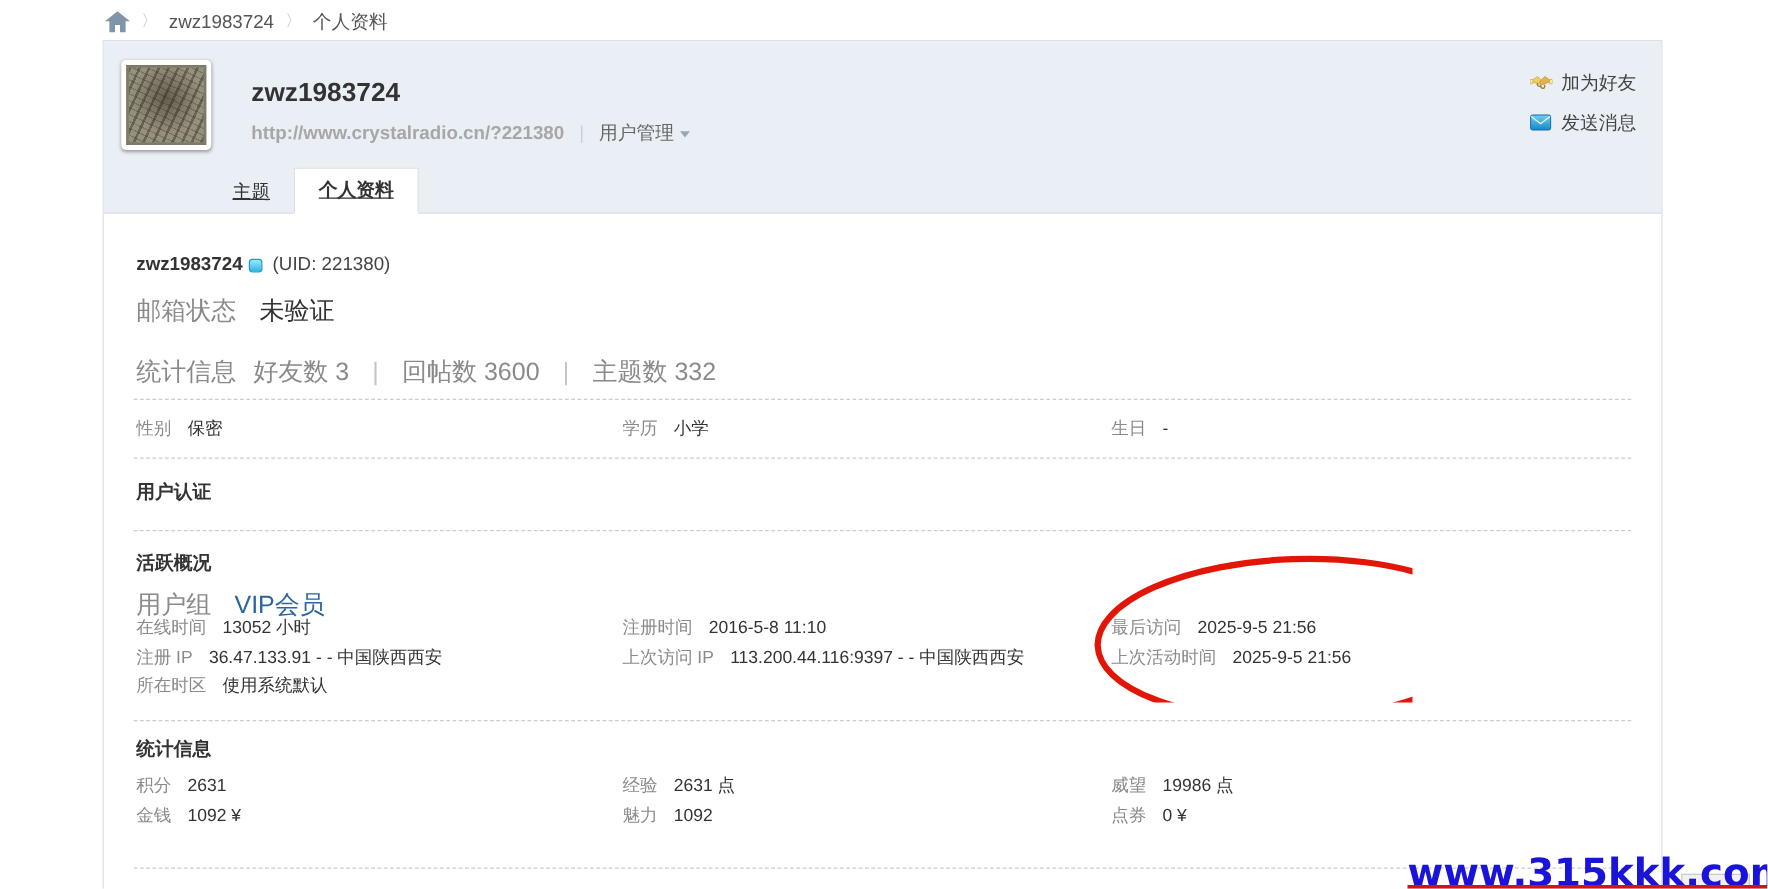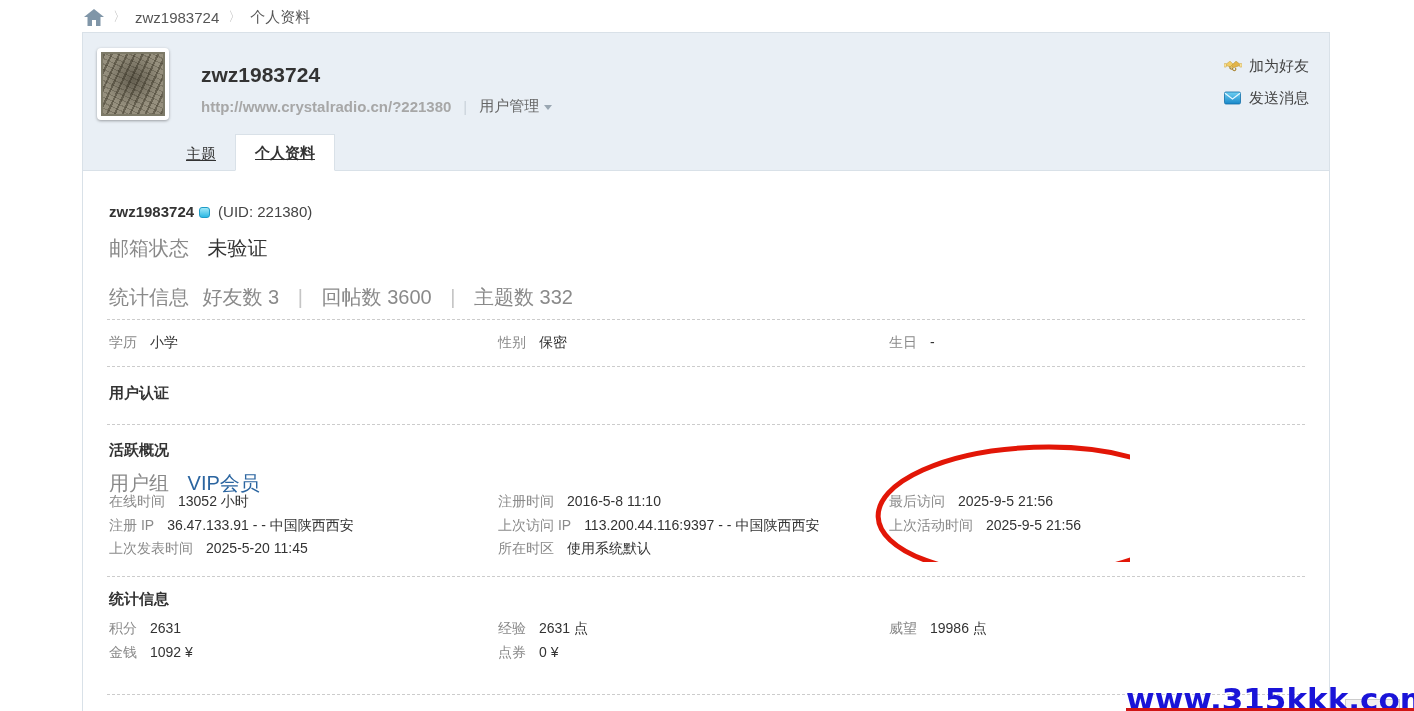--- a/index.html
+++ b/index.html
@@ -166,22 +166,22 @@
       <span class="muted">好友数 3</span>
       <span class="divider">|</span>
       <span class="muted">回帖数 3600</span>
       <span class="divider">|</span>
       <span class="muted">主题数 332</span>
     </div>
 
     <div class="sepline" style="top:286px"></div>
 
     <div class="grid3 fieldsrow">
+      <div><span class="lbl">性别</span><span class="val">保密</span></div>
       <div><span class="lbl">学历</span><span class="val">小学</span></div>
-      <div><span class="lbl">性别</span><span class="val">保密</span></div>
       <div><span class="lbl">生日</span><span class="val">-</span></div>
     </div>
 
     <div class="sepline" style="top:333px"></div>
 
     <div class="sec-title" style="top:351px">用户认证</div>
 
     <div class="sepline" style="top:391px"></div>
 
     <div class="sec-title" style="top:408px">活跃概况</div>
@@ -191,34 +191,34 @@
       <span class="link">VIP会员</span>
     </div>
 
     <div class="grid3 actgrid">
       <div><span class="lbl">在线时间</span><span class="val">13052 小时</span></div>
       <div><span class="lbl">注册时间</span><span class="val">2016-5-8 11:10</span></div>
       <div><span class="lbl">最后访问</span><span class="val">2025-9-5 21:56</span></div>
       <div><span class="lbl">注册 IP</span><span class="val">36.47.133.91 - - 中国陕西西安</span></div>
       <div><span class="lbl">上次访问 IP</span><span class="val">113.200.44.116:9397 - - 中国陕西西安</span></div>
       <div><span class="lbl">上次活动时间</span><span class="val">2025-9-5 21:56</span></div>
-      <div><span class="lbl">上次发表时间</span><span class="val">2025-5-20 11:45</span></div>
       <div><span class="lbl">所在时区</span><span class="val">使用系统默认</span></div>
       <div></div>
     </div>
 
     <div class="sepline" style="top:543px"></div>
 
     <div class="sec-title" style="top:557px">统计信息</div>
 
     <div class="grid3 statgrid">
       <div><span class="lbl">积分</span><span class="val">2631</span></div>
       <div><span class="lbl">经验</span><span class="val">2631 点</span></div>
       <div><span class="lbl">威望</span><span class="val">19986 点</span></div>
       <div><span class="lbl">金钱</span><span class="val">1092 ¥</span></div>
+      <div><span class="lbl">魅力</span><span class="val">1092</span></div>
       <div><span class="lbl">点券</span><span class="val">0 ¥</span></div>
     </div>
 
     <div class="sepline" style="top:661px"></div>
   </div>
 
   <svg class="circle-svg" width="340" height="150">
     <ellipse cx="245" cy="102" rx="158" ry="64" fill="none" style="stroke:var(--annotation-red)" stroke-width="5" transform="rotate(-2 168 70)"></ellipse>
   </svg>
 

